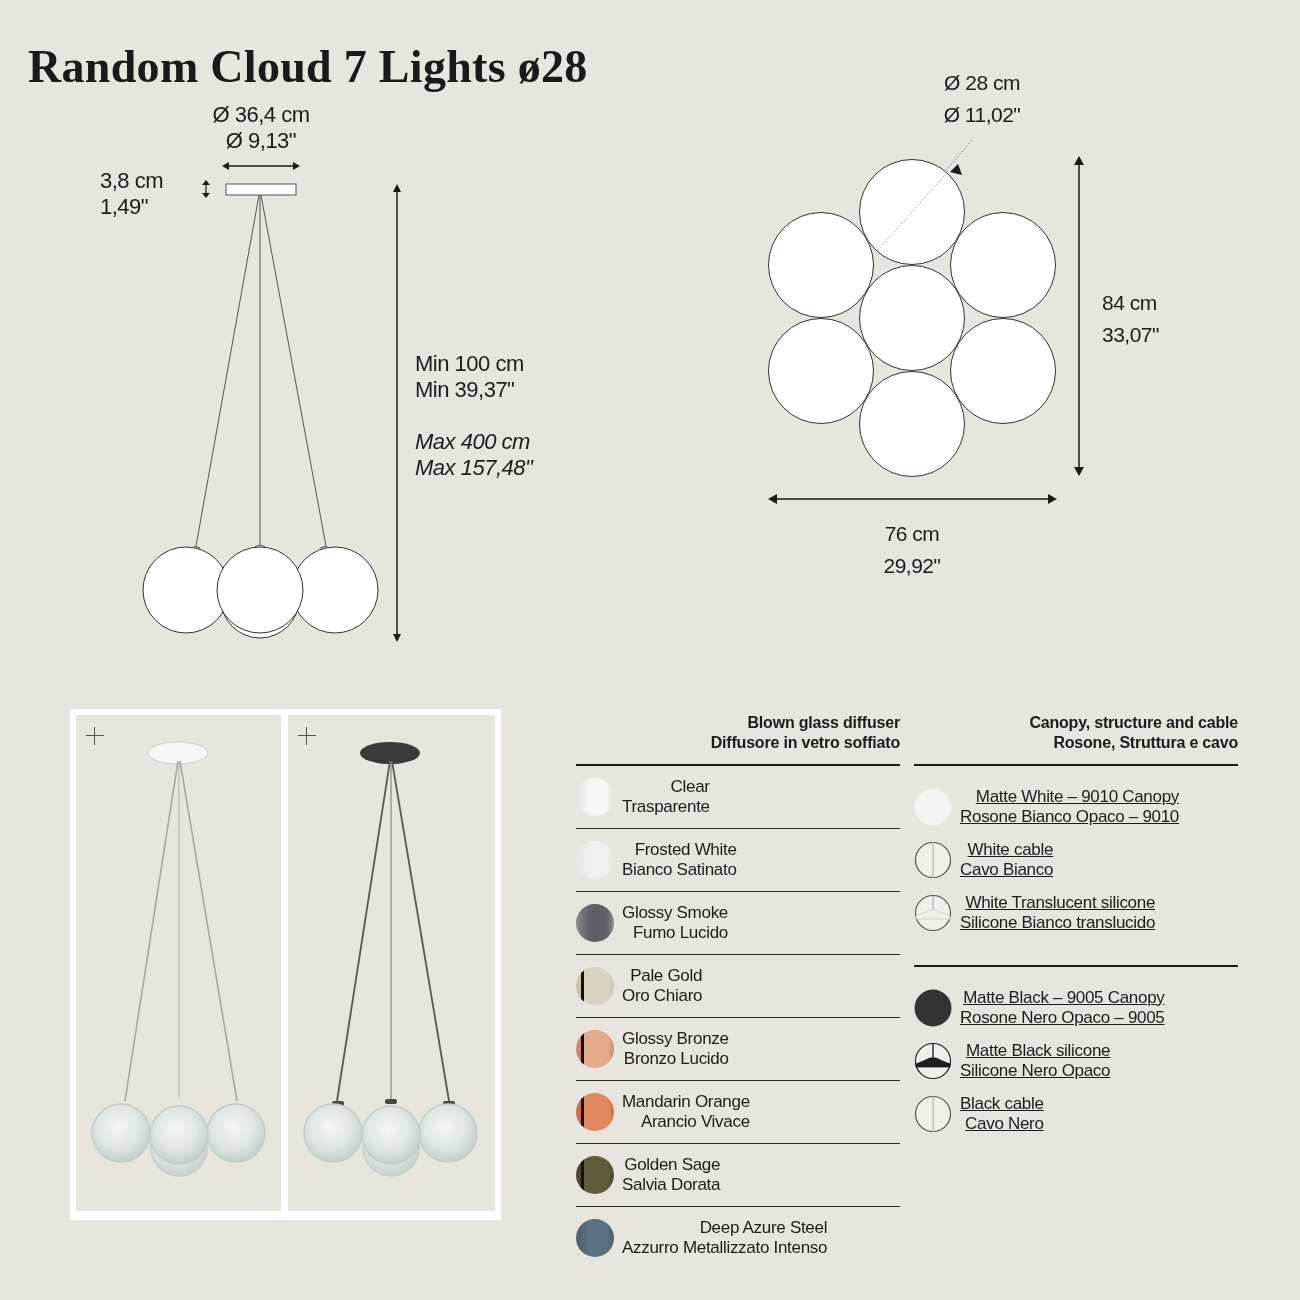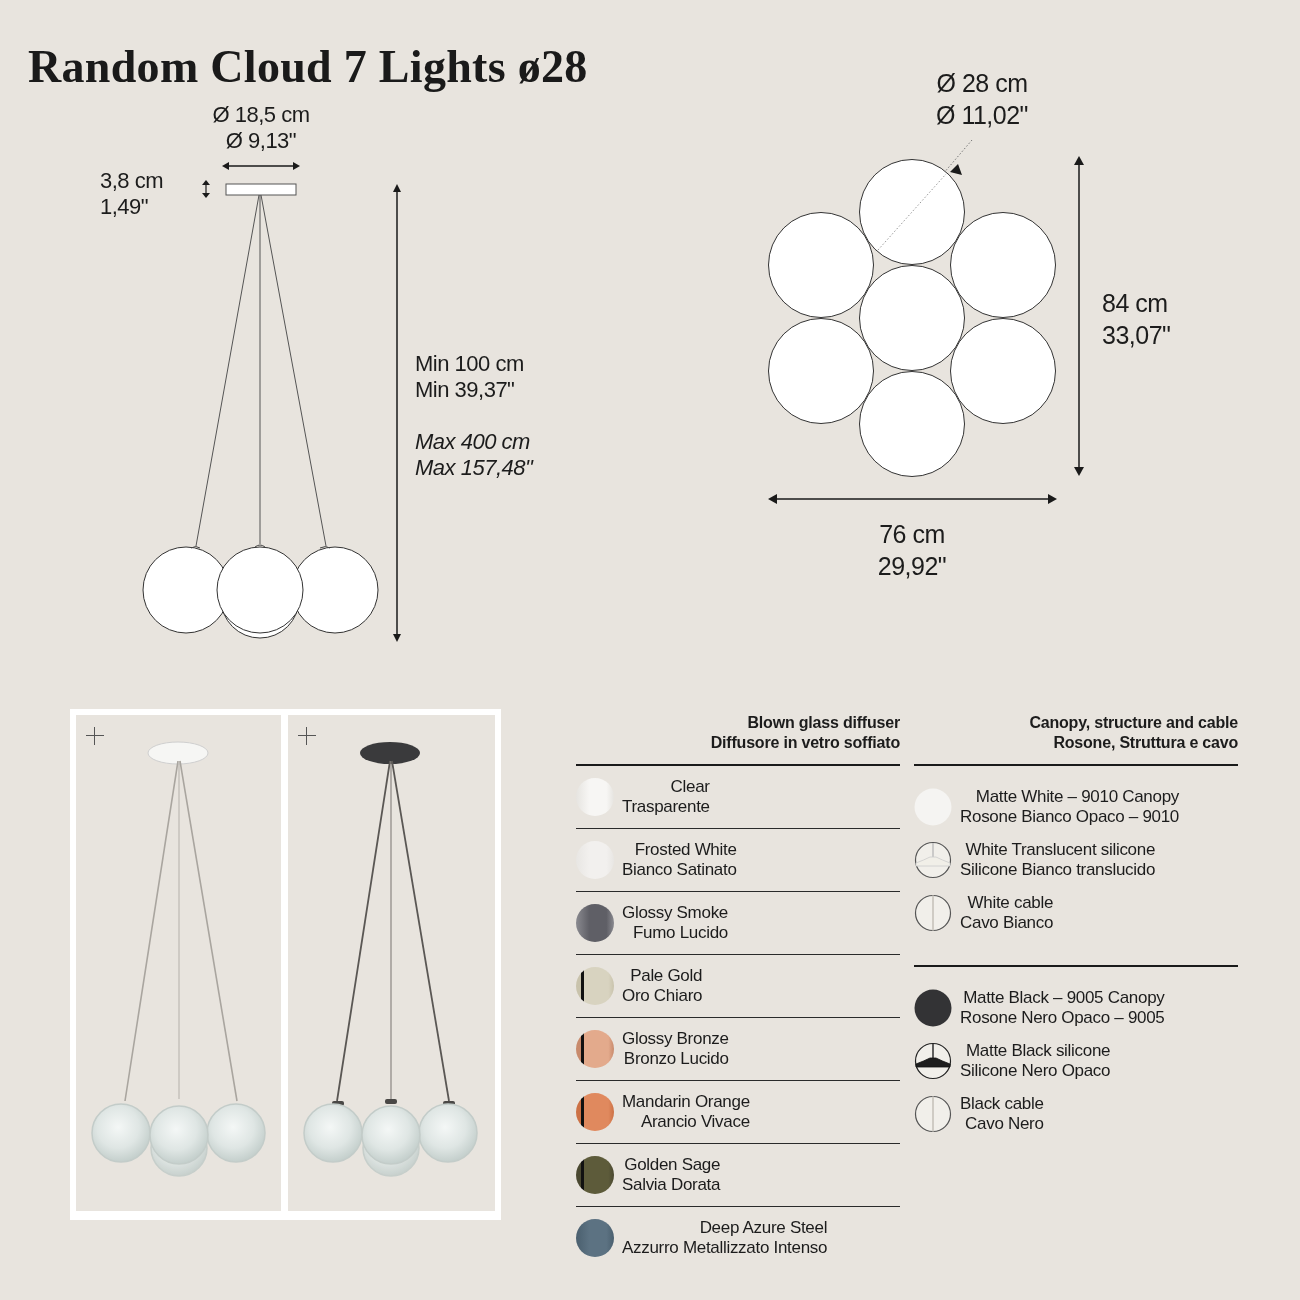--- a/index.html
+++ b/index.html
@@ -8,21 +8,21 @@
 
   .title {
     position: absolute; left: 28px; top: 12px;
     font-family: "Liberation Serif", "DejaVu Serif", serif;
     font-size: 46px; font-weight: bold; letter-spacing: 0.3px; color: #1a1a1a; margin-top: 28px;
   }
 
   .dim { position: absolute; font-size: 22px; line-height: 26px; color: #1c1c1c; letter-spacing: -0.5px; }
   .dim.center { text-align: center; }
   .dim.right { text-align: left; }
-  .dim.large { font-size: 25px; line-height: 32px; }
+  .dim.large { font-size: 21px; line-height: 32px; }
   .dim span { display: block; white-space: nowrap; }
 
   svg.draw { position: absolute; left: 0; top: 0; overflow: visible; }
 
   
   .photo-frame {
     position: absolute; left: 70px; top: 709px; width: 431px; height: 511px;
     background: #ffffff;
   }
   .photo-panel {
@@ -43,21 +43,21 @@
   .rule { height: 2px; background: #1a1a1a; }
   .thin { height: 1px; background: #2a2a2a; }
 
   .item { position: relative; height: 52px; display: flex; align-items: center; }
   .col.diffuser .item { height: 62px; }
   .swatch { width: 38px; height: 38px; border-radius: 50%; flex: none; position: relative; overflow: hidden; }
   .label { margin-left: 8px; font-size: 17px; line-height: 20px; letter-spacing: -0.3px; }
   .label span { display: block; white-space: nowrap; }
 
   .canopy-group { padding-top: 14px; }
-  .canopy-group .item { height: 53px; }
+  .canopy-group .item { height: 53px; text-decoration: underline; }
   .canopy-group .label { margin-left: 8px; }
   .canopy-sep { margin-top: 26px; }
 </style>
 </head>
 <body>
 
 <h1 class="title">Random Cloud 7 Lights ø28</h1>
 
 <svg class="draw" width="1300" height="700">
 
@@ -101,21 +101,21 @@
   <line x1="1079" y1="162" x2="1079" y2="470" stroke="#1a1a1a" stroke-width="1.5"></line>
   <polygon points="1079,156 1074,165 1084,165" fill="#1a1a1a"></polygon>
   <polygon points="1079,476 1074,467 1084,467" fill="#1a1a1a"></polygon>
 
   <line x1="774" y1="499" x2="1050" y2="499" stroke="#1a1a1a" stroke-width="1.5"></line>
   <polygon points="768,499 777,494 777,504" fill="#1a1a1a"></polygon>
   <polygon points="1057,499 1048,494 1048,504" fill="#1a1a1a"></polygon>
 </svg>
 
 <div class="dim center" style="left:196px; top:102px; width:130px;">
-  <span>Ø 18,5 cm</span>
+  <span>Ø 36,4 cm</span>
   <span>Ø 9,13"</span>
 </div>
 <div class="dim right" style="left:100px; top:168px; width:90px;">
   <span>3,8 cm</span>
   <span>1,49"</span>
 </div>
 <div class="dim" style="left:415px; top:351px;">
   <span>Min 100 cm</span>
   <span>Min 39,37"</span>
 </div>
@@ -261,36 +261,36 @@
           <circle cx="19" cy="19" r="18.5" fill="#f5f4f2"></circle>
         </svg>
         <div class="label">
           <span>Matte White – 9010 Canopy</span>
           <span>Rosone Bianco Opaco – 9010</span>
         </div>
       </div>
       <div class="item">
         <svg width="38" height="38" style="flex: 0 0 auto;">
           <circle cx="19" cy="19" r="17.5" fill="#f1efea" stroke="#555" stroke-width="1.2"></circle>
+      <line x1="19" y1="1.5" x2="19" y2="36.5" stroke="#cfcbc4" stroke-width="2"></line>
+        </svg>
+        <div class="label">
+          <span>White cable</span>
+          <span>Cavo Bianco</span>
+        </div>
+      </div>
+      <div class="item">
+        <svg width="38" height="38" style="flex: 0 0 auto;">
+          <circle cx="19" cy="19" r="17.5" fill="#f1efea" stroke="#555" stroke-width="1.2"></circle>
       <line x1="19" y1="2" x2="19" y2="16" stroke="#bbb" stroke-width="1.4"></line>
       <path d="M2,22 Q10,19 16,16 L22,16 Q28,19 36,22 L36,25 L2,25 Z" fill="#f1efe8" stroke="#ccc" stroke-width="0.8"></path>
         </svg>
         <div class="label">
           <span>White Translucent silicone</span>
           <span>Silicone Bianco translucido</span>
-        </div>
-      </div>
-      <div class="item">
-        <svg width="38" height="38" style="flex: 0 0 auto;">
-          <circle cx="19" cy="19" r="17.5" fill="#f1efea" stroke="#555" stroke-width="1.2"></circle>
-      <line x1="19" y1="1.5" x2="19" y2="36.5" stroke="#cfcbc4" stroke-width="2"></line>
-        </svg>
-        <div class="label">
-          <span>White cable</span>
-          <span>Cavo Bianco</span>
         </div>
       </div>
     </div>
   <div class="rule canopy-sep"></div>
   <div class="canopy-group" id="canopy-black">
       <div class="item">
         <svg width="38" height="38" style="flex: 0 0 auto;">
           <circle cx="19" cy="19" r="18.5" fill="#333335"></circle>
         </svg>
         <div class="label">

